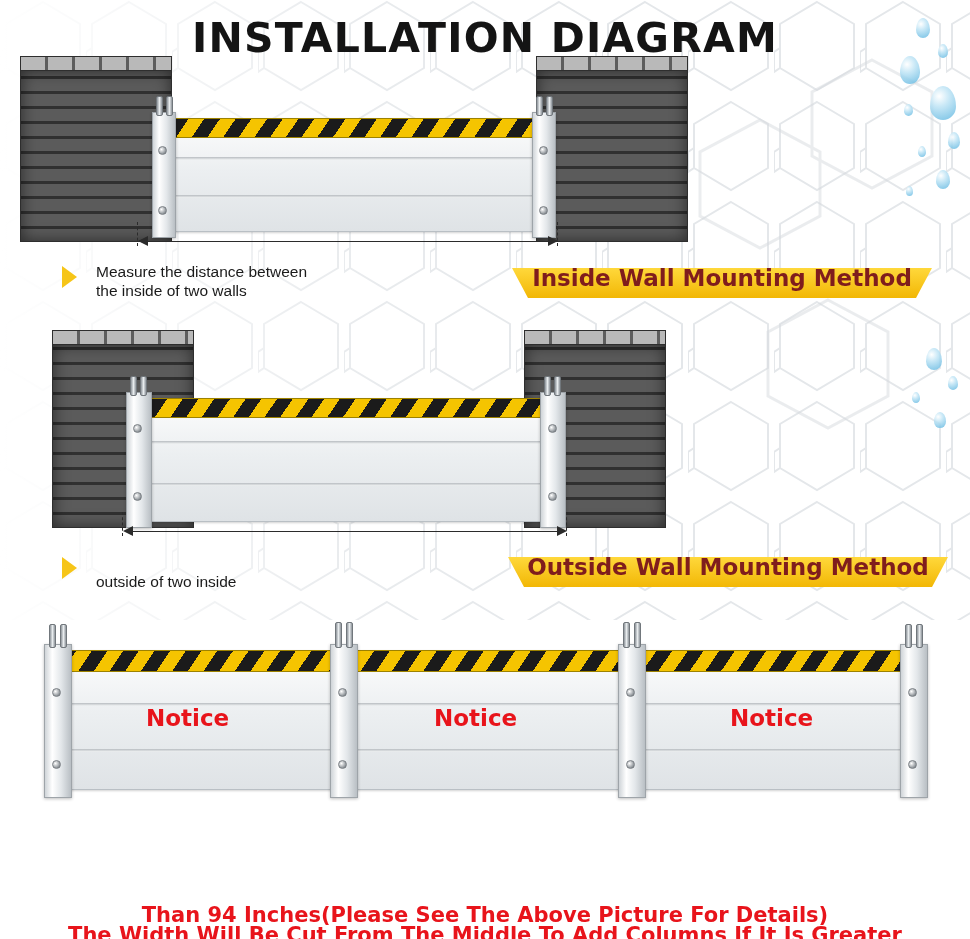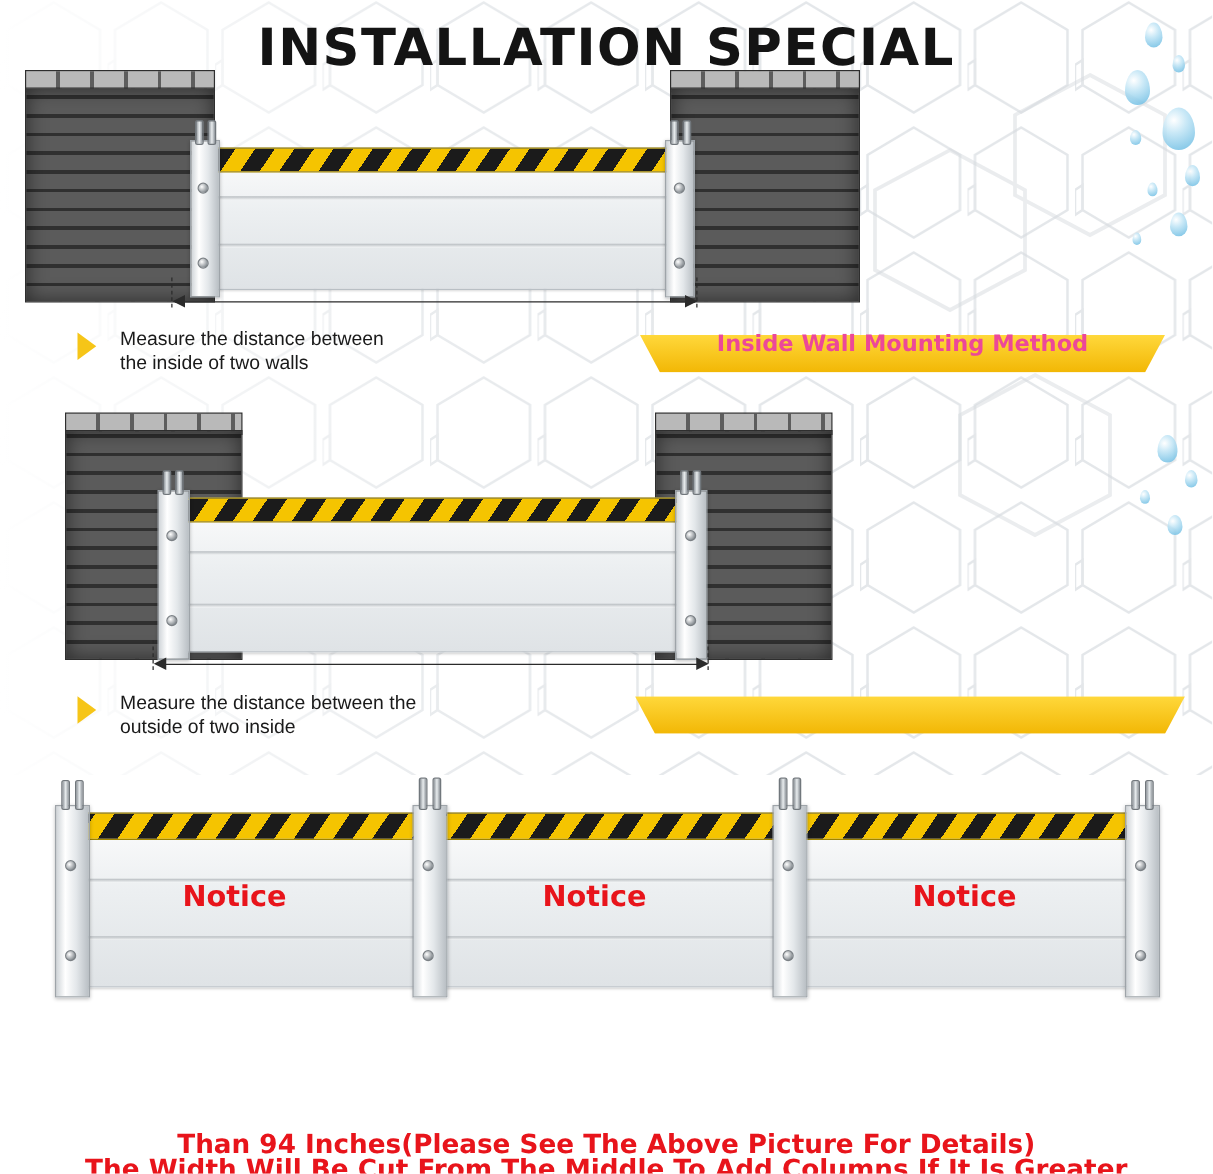--- a/index.html
+++ b/index.html
@@ -151,23 +151,23 @@
     height: 30px;
     width: 100%;
     background: linear-gradient(180deg, #ffd83b 0%, #f2b705 100%);
     clip-path: polygon(0 0, 100% 0, calc(100% - 16px) 100%, 16px 100%);
   }
   .banner .txt {
     position: absolute;
     left: 0; top: -3px;
     width: 100%;
     text-align: center;
-    font-size: 18px;
+    font-size: 23px;
     font-weight: bold;
-    color: #ec4899;
+    color: #7f1d1d;
     font-family: "DejaVu Sans", sans-serif;
     white-space: nowrap;
   }
 
   
   .drop {
     position: absolute;
     background: radial-gradient(circle at 35% 30%, #ffffff 0%, #bfe4f5 35%, #5ab4df 100%);
     border-radius: 50% 50% 50% 50% / 60% 60% 40% 40%;
     opacity: .85;
@@ -230,21 +230,21 @@
     <div class="drop" style="left:948px;top:132px;width:12px;height:17px;"></div>
     <div class="drop" style="left:918px;top:146px;width:8px;height:11px;"></div>
     <div class="drop" style="left:936px;top:170px;width:14px;height:19px;"></div>
     <div class="drop" style="left:906px;top:186px;width:7px;height:10px;"></div>
     <div class="drop" style="left:926px;top:348px;width:16px;height:22px;"></div>
     <div class="drop" style="left:948px;top:376px;width:10px;height:14px;"></div>
     <div class="drop" style="left:912px;top:392px;width:8px;height:11px;"></div>
     <div class="drop" style="left:934px;top:412px;width:12px;height:16px;"></div>
   </div>
 
-  <div class="title">INSTALLATION SPECIAL</div>
+  <div class="title">INSTALLATION DIAGRAM</div>
 
   <div>
 
     <div class="brick-top" style="left:20px;top:56px;width:150px;height:16px;"></div>
     <div class="brick" style="left:20px;top:70px;width:150px;height:170px;"></div>
 
     <div class="brick-top" style="left:536px;top:56px;width:150px;height:16px;"></div>
     <div class="brick" style="left:536px;top:70px;width:150px;height:170px;"></div>
 
     <div class="panel" style="left:170px;top:118px;width:366px;height:112px;">
@@ -311,26 +311,27 @@
     <div class="stud" style="left:554px;top:376px;height:18px;"></div>
 
     <div class="dim-tick" style="left:122px;top:512px;height:24px;"></div>
     <div class="dim-tick" style="left:566px;top:512px;height:24px;"></div>
     <div class="dim-line" style="left:125px;top:531px;width:440px;"></div>
     <div class="arrow-l" style="left:123px;top:526px;"></div>
     <div class="arrow-r" style="left:557px;top:526px;"></div>
 
     <div class="chev" style="left:62px;top:557px;"></div>
     <div class="caption" style="left:96px;top:553px;width:360px;">
-      <span>Measure the distance between the</span><br>
+      <br>
       <span>outside of two inside</span>
     </div>
 
     <div class="banner" style="left:508px;top:557px;width:440px;">
       <div class="bar"></div>
+      <div class="txt">Outside Wall Mounting Method</div>
     </div>
   </div>
 
   <div>
 
     <div class="panel" style="left:46px;top:650px;width:878px;height:138px;">
       <div class="panel-seam" style="top:52px;"></div>
       <div class="panel-seam" style="top:98px;"></div>
     </div>
     <div class="hazard" style="left:46px;top:650px;width:878px;height:20px;"></div>

